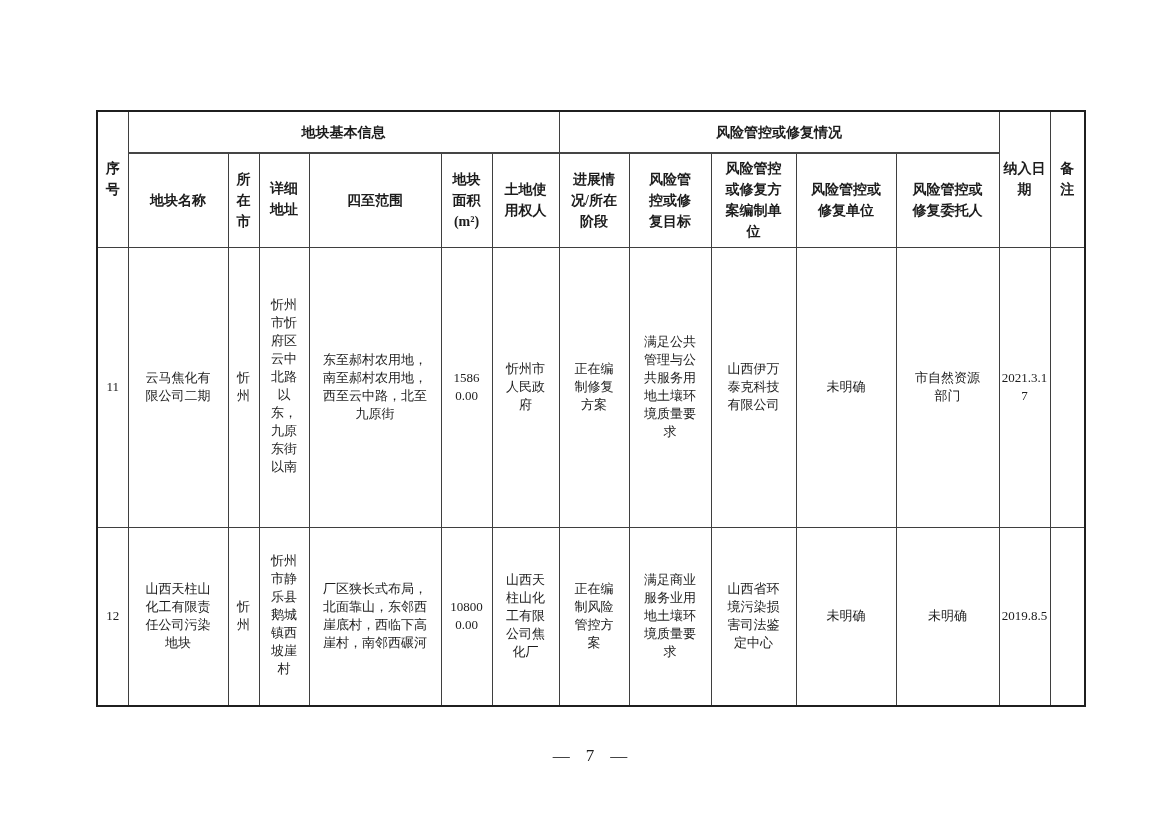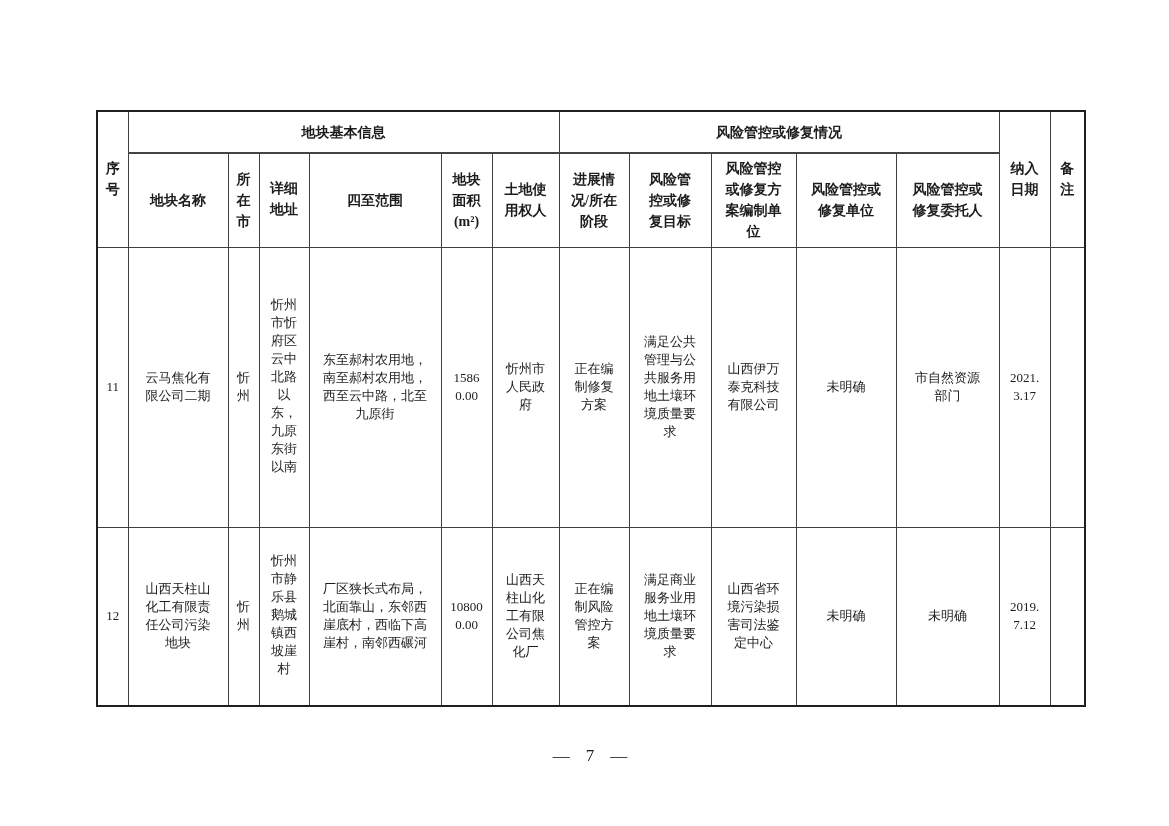--- a/index.html
+++ b/index.html
@@ -55,21 +55,21 @@
   .c3  { padding: 0 4px; }
   .c4  { padding: 0 8px; font-family: Liberation Mono, monospace; }
   .c5  { padding: 0 10px; }
   .c6  { padding: 0 8px; }
   .c7  { padding: 0 9px; margin-left: 14px; }
   .c8  { padding: 0 10px; }
   .c9  { padding: 0 14px; }
   .c10 { padding: 0 12px; }
   .c11 { padding: 0 12px; }
   .c12 { padding: 0 14px; }
-  .c13 { padding: 0 8px; }
+  .c13 { padding: 0 0; }
   .c14 { padding: 0 4px; }
   .footer {
     position: absolute;
     left: 96px;
     top: 742px;
     width: 988px;
     text-align: center;
     font-size: 17px;
     line-height: 28px;
     color: #1c1c1c;
@@ -144,21 +144,21 @@
         <td class="c3">忻州</td>
         <td class="c4">忻州市静乐县鹅城镇西坡崖村</td>
         <td class="c5">厂区狭长式布局，北面靠山，东邻西崖底村，西临下高崖村，南邻西碾河</td>
         <td class="c6 num">108000.00</td>
         <td class="c7">山西天柱山化工有限公司焦化厂</td>
         <td class="c8">正在编制风险管控方案</td>
         <td class="c9">满足商业服务业用地土壤环境质量要求</td>
         <td class="c10">山西省环境污染损害司法鉴定中心</td>
         <td class="c11">未明确</td>
         <td class="c12">未明确</td>
-        <td class="c13 num">2019.7.12</td>
+        <td class="c13 num">2019.8.5</td>
         <td class="c14"></td>
       </tr>
     </tbody>
   </table>
 
   <div class="footer">
     <span class="dash">—</span><span class="num7">7</span><span class="dash">—</span>
   </div>
 
 </div>

